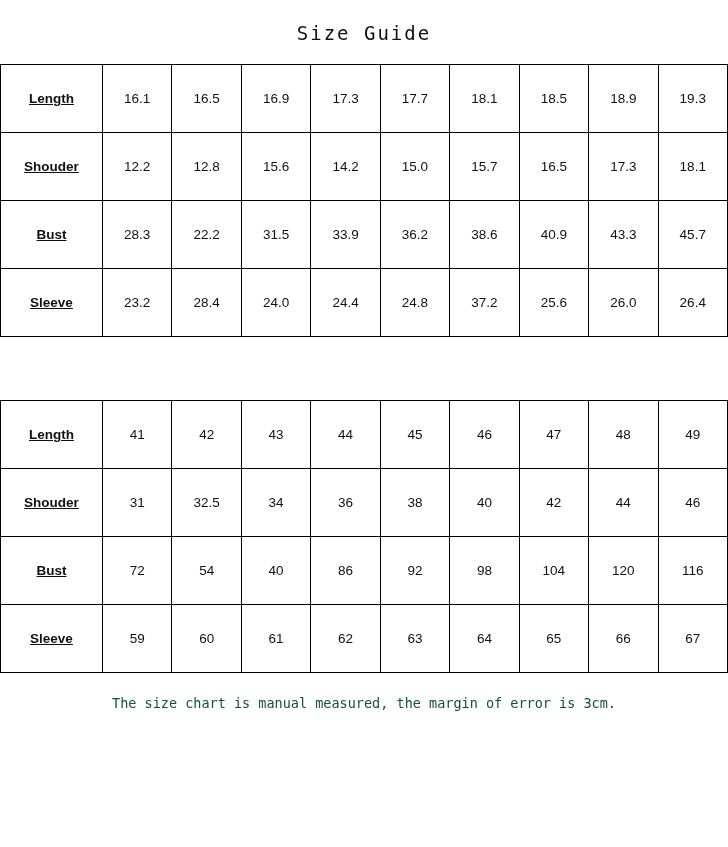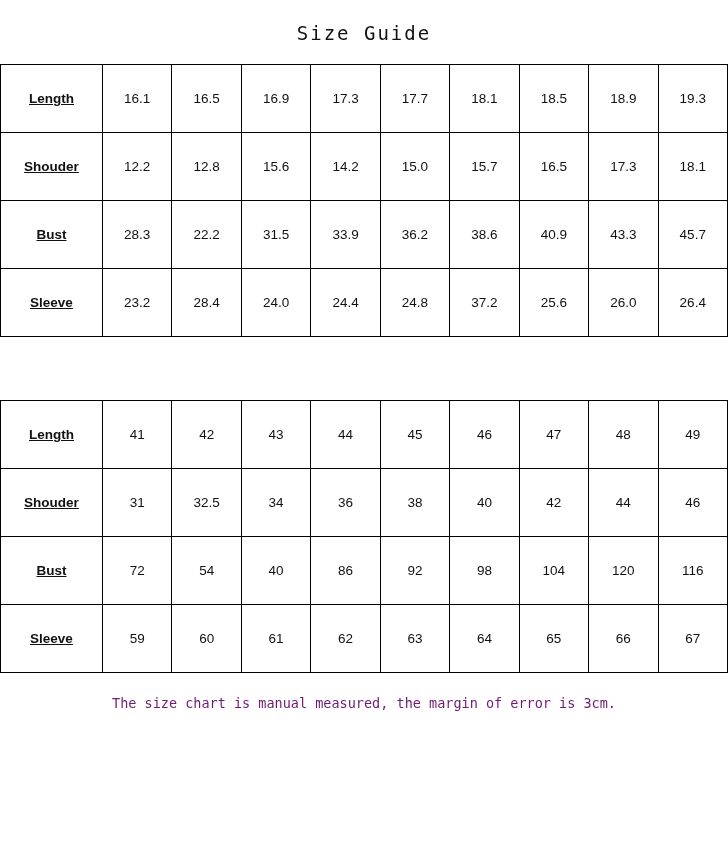--- a/index.html
+++ b/index.html
@@ -63,21 +63,21 @@
   }
   .gap {
     height: 63px;
     width: 728px;
     background: #ffffff;
   }
   .footer-note {
     text-align: center;
     font-family: "DejaVu Sans Mono", monospace;
     font-size: 13.5px;
-    color: #701a75;
+    color: #14532d;
     padding: 22px 0 0 0;
     letter-spacing: 0px;
   }
 </style>
 </head>
 <body>
 
 <div class="page">
 
   <div class="title">Size Guide</div>

